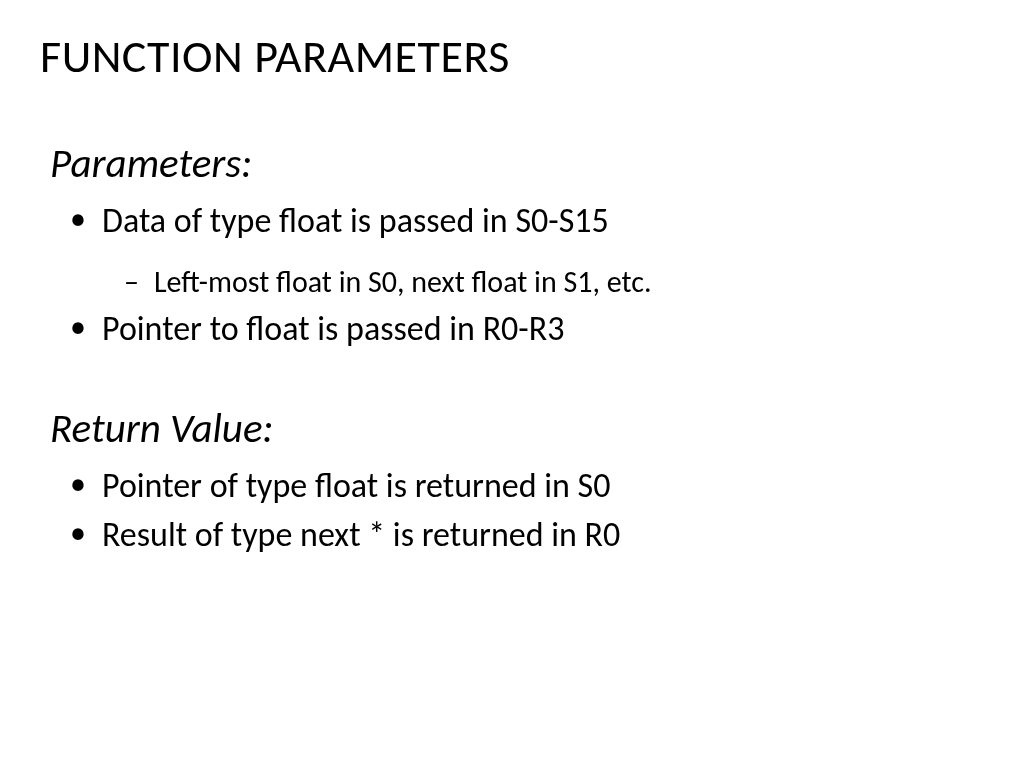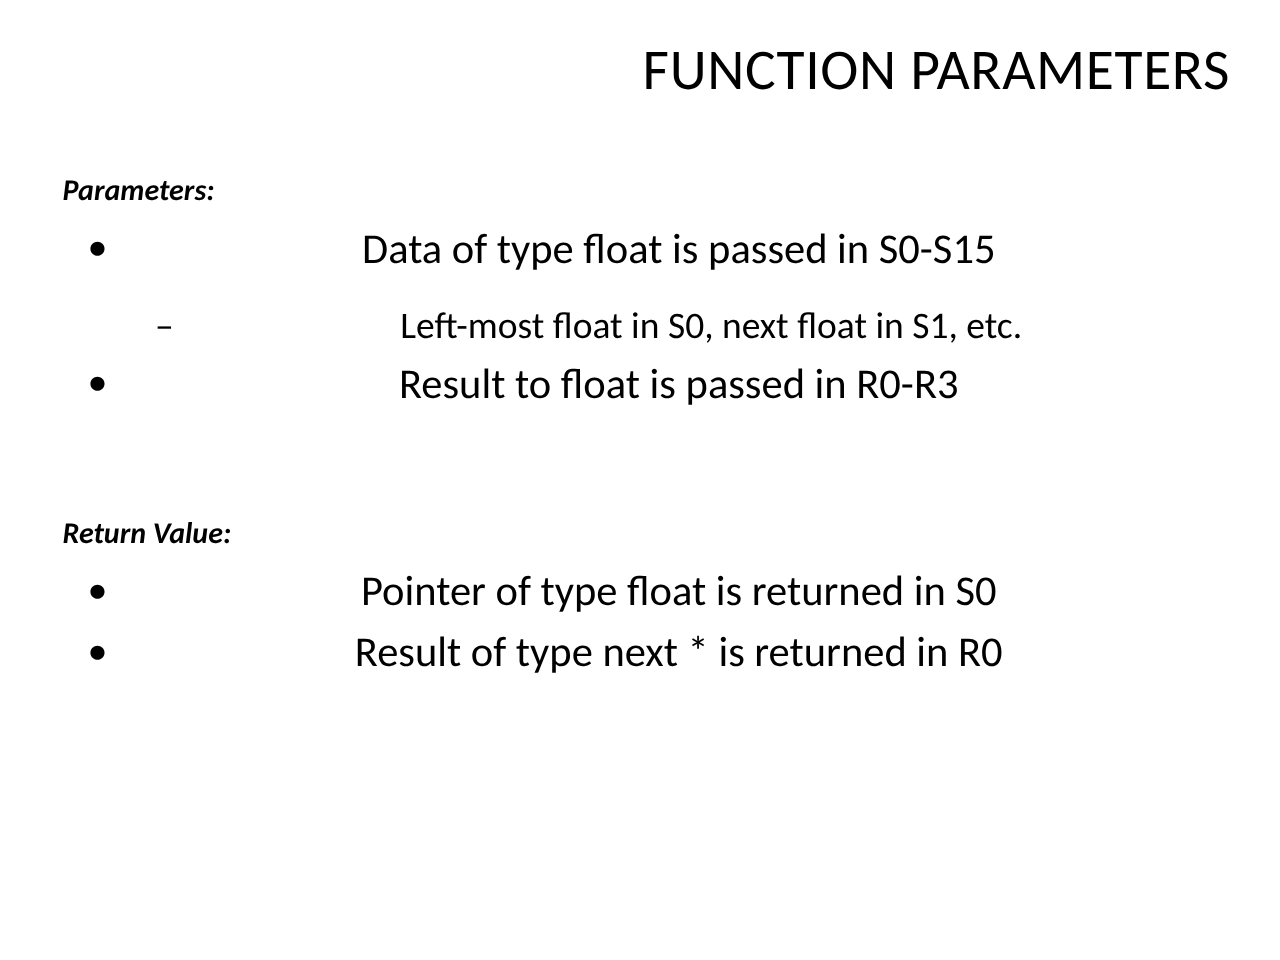--- a/index.html
+++ b/index.html
@@ -10,43 +10,42 @@
     body {
       width: 1024px;
       height: 768px;
       background: #ffffff;
       font-family: Calibri, 'Segoe UI', Arial, sans-serif;
       color: #000000;
       padding: 30px 40px;
       overflow: hidden;
     }
     .title {
-      text-align: right;
+      text-align: left;
       font-size: 46px;
       font-weight: 400;
       line-height: 1.15;
       margin-bottom: 55px;
       letter-spacing: 0.5px;
     }
     .content {
       padding-left: 10px;
     }
     .section-heading {
-      font-size: 24px;
-      font-weight: bold;
+      font-size: 41px;
+      font-weight: normal;
       font-style: italic;
       margin-bottom: 8px;
     }
     .section-heading.second {
-      margin-top: 80px;
+      margin-top: 50px;
     }
     ul.level1 {
       list-style: none;
       padding-left: 0;
-      text-align: center;
     }
     ul.level1 > li {
       font-size: 34px;
       line-height: 1.45;
       padding-left: 52px;
       position: relative;
     }
     ul.level1 > li::before {
       content: "•";
       position: absolute;
@@ -87,21 +86,21 @@
   <ul class="level1">
     <li>
       <span>Data of type float is passed in S0-S15</span>
       <ul class="level2">
         <li>
           <span>Left-most float in S0, next float in S1, etc.</span>
         </li>
       </ul>
     </li>
     <li>
-      <span>Result to float is passed in R0-R3</span>
+      <span>Pointer to float is passed in R0-R3</span>
     </li>
   </ul>
 
   <div class="section-heading second">Return Value:</div>
   <ul class="level1">
     <li>
       <span>Pointer of type float is returned in S0</span>
     </li>
     <li>
       <span>Result of type next * is returned in R0</span>

